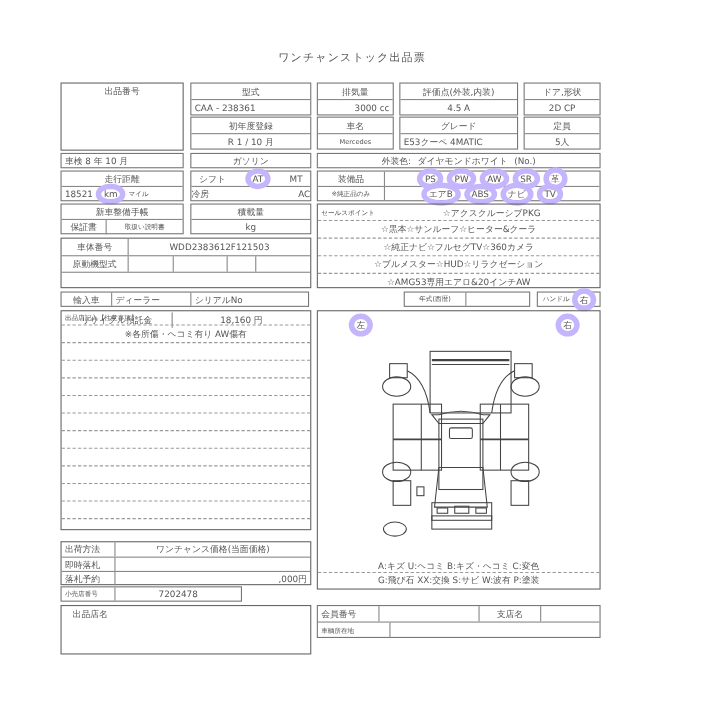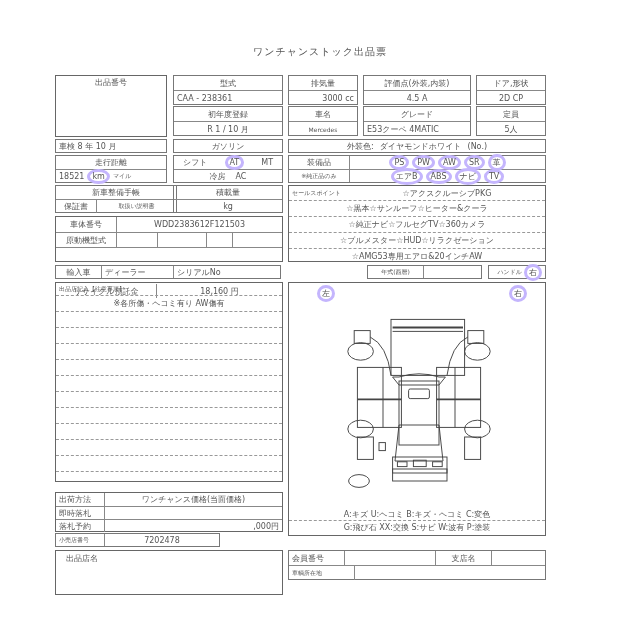--- a/index.html
+++ b/index.html
@@ -5,21 +5,21 @@
   html,body{margin:0;padding:0;background:#fff;}
   body{width:640px;height:640px;position:relative;overflow:hidden;font-family:"DejaVu Sans",sans-serif;color:#555;font-size:8px;}
   .abs{position:absolute;box-sizing:border-box;}
   .box{border:1px solid #777;}
   .thick{border:1.5px solid #666;}
   .c{display:flex;align-items:center;justify-content:center;white-space:nowrap;}
   .l{display:flex;align-items:center;justify-content:flex-start;padding-left:3px;white-space:nowrap;}
   .r{display:flex;align-items:center;justify-content:flex-end;padding-right:3px;white-space:nowrap;}
   .hl{border-bottom:1px solid #888;}
   .dash{border-bottom:1px dashed #999;}
-  .circ{border:3px solid #c4b5fd;border-radius:50%;padding:0 2px;}
+  .circ{border:5px solid #c4b5fd;border-radius:50%;padding:0 2px;}
   .title{font-size:10px;color:#555;letter-spacing:1px;}
   .small{font-size:6px;}
   .val{font-size:8px;color:#555;}
 </style>
 </head>
 <body>
 
 <div class="abs c title" style="left:190px;top:44px;width:260px;height:16px;">ワンチャンストック出品票</div>
 
 <div class="abs thick" style="left:55px;top:75px;width:112px;height:62px;">
@@ -82,21 +82,21 @@
     <span class="small">マイル</span>
   </div>
 </div>
 
 <div class="abs box" style="left:173px;top:155px;width:110px;height:28px;">
   <div class="c hl" style="height:13px;gap:17px;">
     <span>シフト</span>
     <span class="circ">AT</span>
     <span>MT</span>
   </div>
-  <div class="c" style="height:13px;gap:10px;">
+  <div class="c" style="height:13px;gap:10px;justify-content:space-between;">
     <span>冷房</span>
     <span>AC</span>
   </div>
 </div>
 
 <div class="abs box" style="left:288px;top:155px;width:258px;height:28px;display:flex;">
   <div style="width:60px;border-right:1px solid #888;">
     <div class="c hl" style="height:13px;">装備品</div>
     <div class="c small" style="height:13px;">※純正品のみ</div>
   </div>
@@ -110,21 +110,21 @@
     </div>
     <div class="c" style="height:13px;gap:3px;">
       <span class="circ">エアB</span>
       <span class="circ">ABS</span>
       <span class="circ">ナビ</span>
       <span class="circ">TV</span>
     </div>
   </div>
 </div>
 
-<div class="abs box" style="left:55px;top:185px;width:122px;height:28px;">
+<div class="abs box" style="left:55px;top:185px;width:112px;height:28px;">
   <div class="c hl" style="height:13px;">新車整備手帳</div>
   <div style="height:13px;display:flex;">
     <div class="c" style="width:40px;border-right:1px solid #888;">保証書</div>
     <div class="c small" style="flex:1;">取扱い説明書</div>
   </div>
 </div>
 <div class="abs box" style="left:173px;top:185px;width:110px;height:28px;">
   <div class="c hl" style="height:13px;">積載量</div>
   <div class="c" style="height:13px;">kg</div>
 </div>

